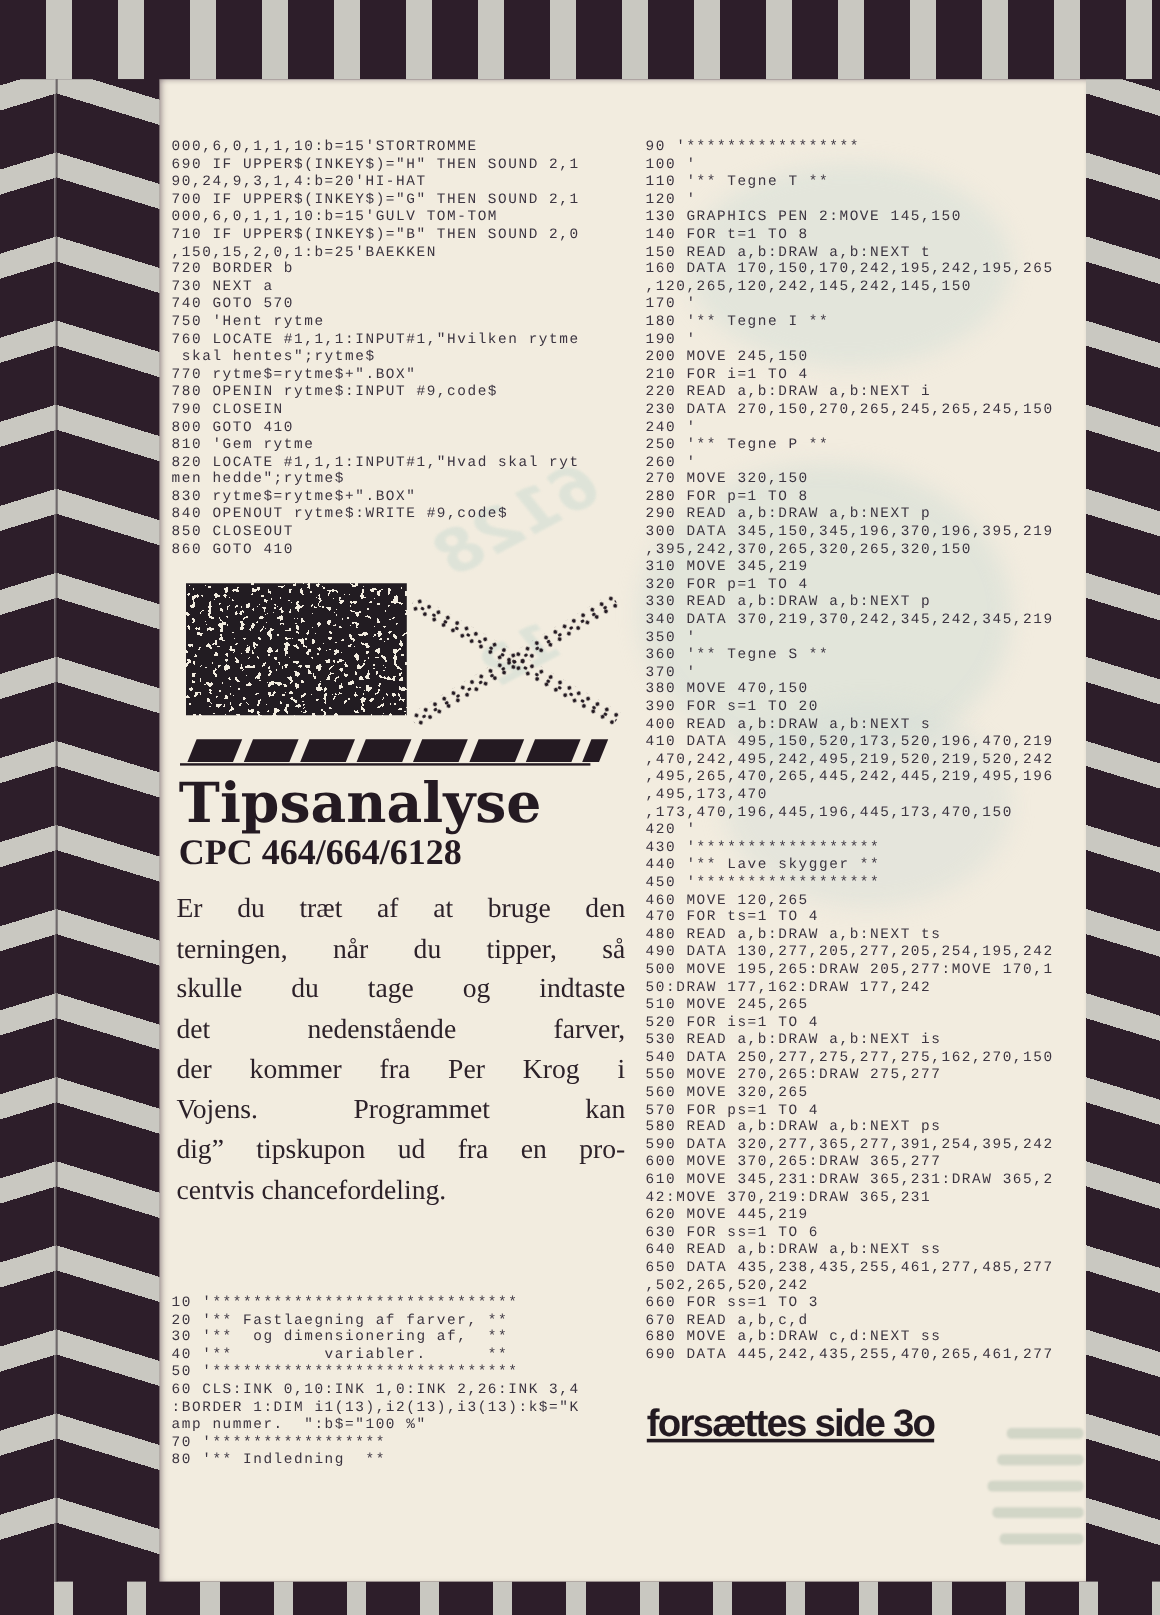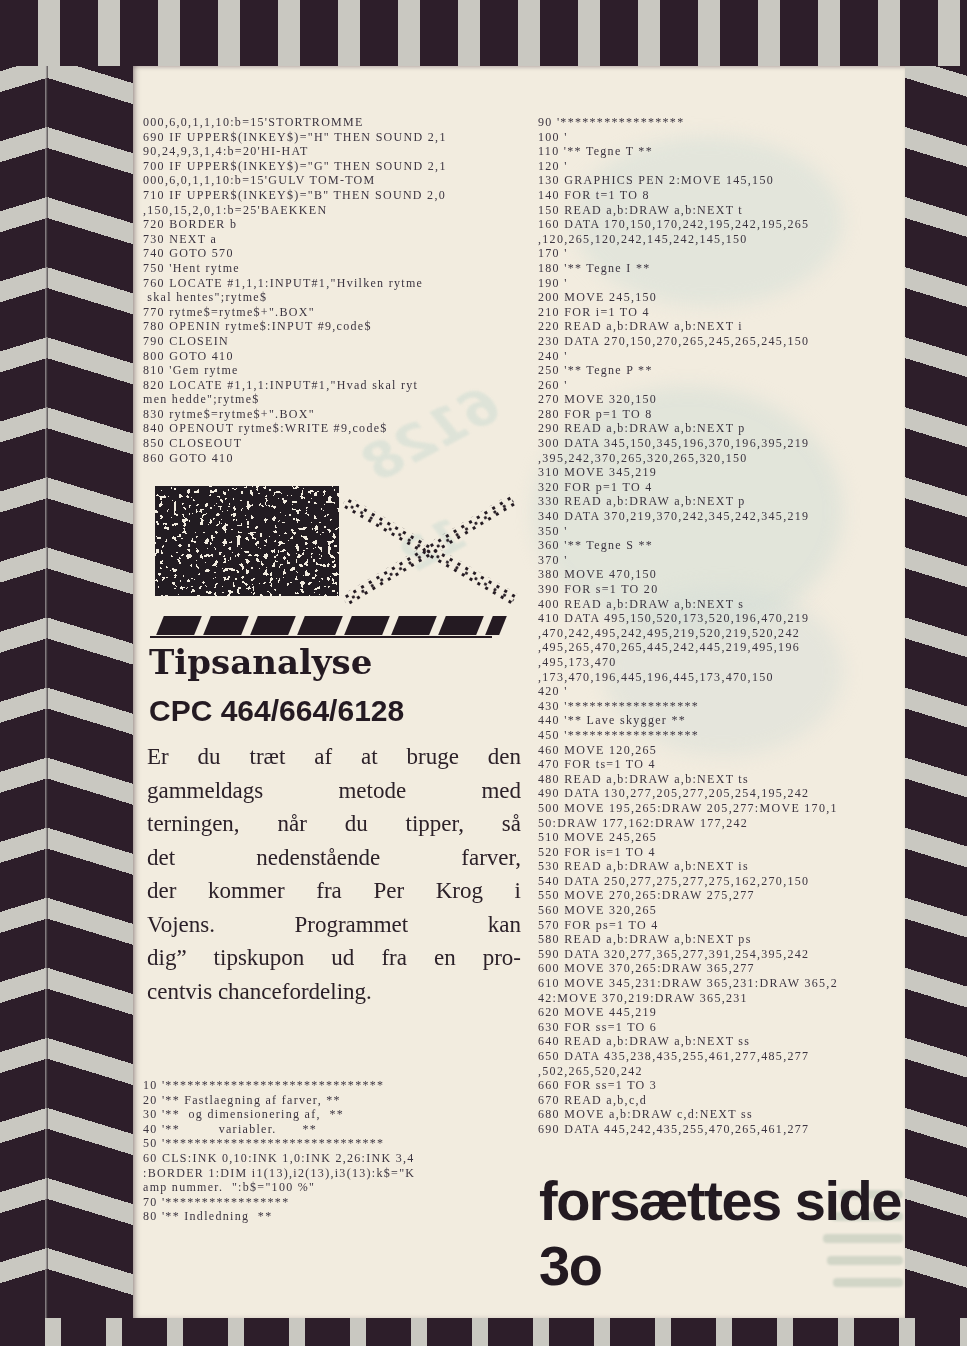--- a/index.html
+++ b/index.html
@@ -27,21 +27,21 @@
   .g6128{left:226px;top:338px;font-size:52px;transform:scaleX(-1) rotate(28deg);}
   .g12{left:268px;top:452px;font-size:46px;transform:scaleX(-1) rotate(28deg);}
   .blob{position:absolute;z-index:0;border-radius:50%;filter:blur(9px);}
   .blob1{left:440px;top:70px;width:270px;height:170px;background:rgba(209,221,214,.45);}
   .blob2{left:400px;top:320px;width:310px;height:250px;background:rgba(209,221,214,.5);}
   .blob3{left:470px;top:520px;width:240px;height:170px;background:rgba(209,221,214,.4);}
   .ghost-line{position:absolute;height:9px;border-radius:4px;background:rgba(168,184,166,.42);
     filter:blur(1px);z-index:1;}
   
   pre.code{position:absolute;margin:0;z-index:2;color:#3b3440;
-    font-family:Liberation Serif, serif;font-size:12px;line-height:14.6px;
+    font-family:Liberation Mono, monospace;font-size:12px;line-height:14.6px;
     letter-spacing:1.3px;white-space:pre;}
   .code-top-left{left:10px;top:49px;}
   .code-right{left:405px;top:49px;}
   .code-bottom-left{left:10px;top:1012px;}
   
   .noise-wrap{position:absolute;left:22px;top:420px;width:184px;height:110px;z-index:2;
     background:#f2ecdf;}
   .dotx{position:absolute;left:198px;top:478px;width:196px;height:14px;z-index:2;
     background-image:radial-gradient(circle,#241a22 1.4px,transparent 1.9px),
                      radial-gradient(circle,#241a22 1.2px,transparent 1.7px);
@@ -49,31 +49,31 @@
   .dotx.a{transform:rotate(30deg);}
   .dotx.b{transform:rotate(-31deg);}
   
   .filmstrip{position:absolute;left:17px;top:550px;width:345px;height:24px;z-index:2;}
   .filmstrip .pieces{position:absolute;left:10px;top:0;display:flex;gap:9px;}
   .filmstrip .piece{width:38px;height:19px;background:#241a22;transform:skewX(-22deg);}
   .filmstrip .piece.short{width:14px;}
   .filmstrip .baseline{position:absolute;left:0;top:20px;width:342px;height:2px;background:#241a22;}
   
   .headline{position:absolute;left:16px;top:576px;z-index:2;color:#241a22;
-    font-family:"DejaVu Serif",serif;font-weight:bold;font-size:34px;letter-spacing:0;}
+    font-family:"DejaVu Serif",serif;font-weight:bold;font-size:46px;letter-spacing:0;}
   .subheadline{position:absolute;left:16px;top:628px;z-index:2;color:#241a22;
-    font-family:Liberation Sans, sans-serif;font-weight:bold;font-size:30px;}
+    font-family:Liberation Serif, serif;font-weight:bold;font-size:30px;}
   .body-text{position:absolute;left:14px;top:674px;width:374px;z-index:2;color:#2c2129;
     font-family:Liberation Serif, serif;font-size:23px;line-height:33.5px;}
   .bline{text-align:justify;text-align-last:justify;}
   .bline.last{text-align-last:left;}
   
   .footer-cont{position:absolute;left:406px;top:1102px;z-index:2;color:#231a21;
-    font-family:"Liberation Sans",sans-serif;font-weight:bold;font-size:56px;
-    letter-spacing:-1.5px;}
+    font-family:"Liberation Sans",sans-serif;font-weight:bold;font-size:32px;
+    letter-spacing:-1.5px;text-decoration:underline;}
 </style>
 </head>
 <body>
 
 <div id="canvas">
 
   <div class="bars-top"></div>
   <div class="chev-left-a"></div>
   <div class="chev-left-b"></div>
   <div class="stripes-right"></div>
@@ -220,22 +220,22 @@
         <div class="piece short"></div>
       </div>
       <div class="baseline"></div>
     </div>
 
     <div class="headline">Tipsanalyse</div>
     <div class="subheadline">CPC 464/664/6128</div>
 
     <div class="body-text">
       <div class="bline">Er du træt af at bruge den</div>
-      <div class="bline">gammeldags metode med</div>
       <div class="bline">terningen, når du tipper, så</div>
+      <div class="bline">skulle du tage og indtaste</div>
       <div class="bline">det nedenstående farver,</div>
       <div class="bline">der kommer fra Per Krog i</div>
       <div class="bline">Vojens. Programmet kan</div>
       <div class="bline">dig” tipskupon ud fra en pro-</div>
       <div class="bline last">centvis chancefordeling.</div>
     </div>
 
     <pre class="code code-bottom-left">10 '******************************
 20 '** Fastlaegning af farver, **
 30 '**  og dimensionering af,  **

